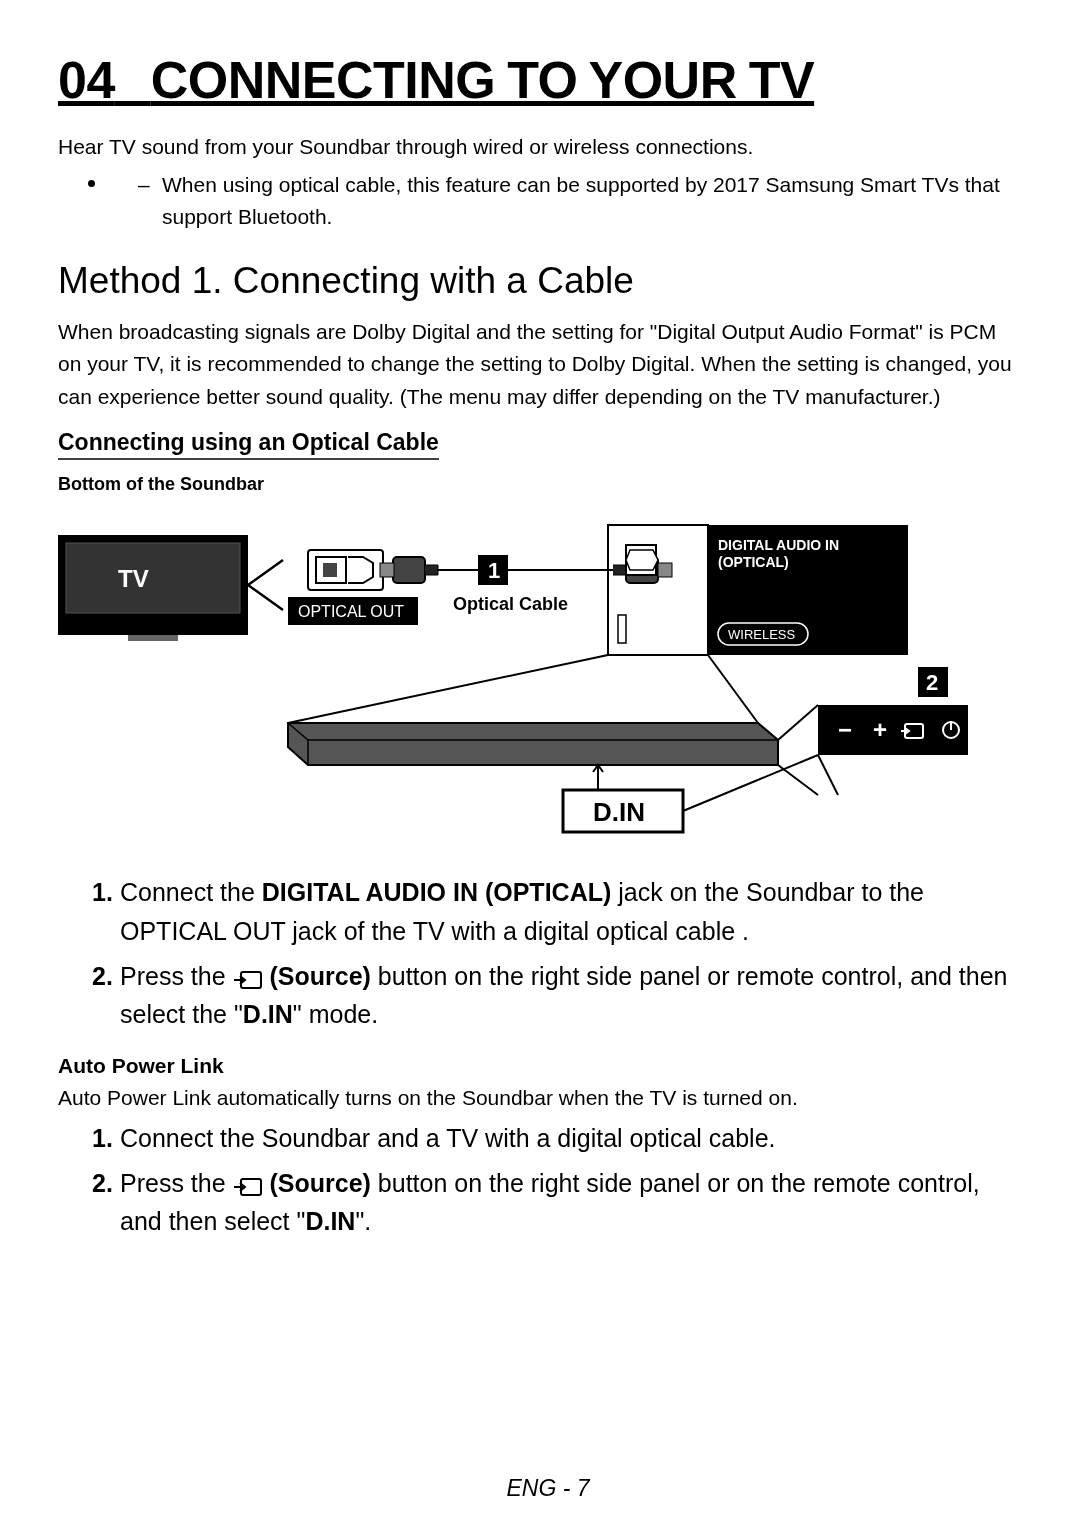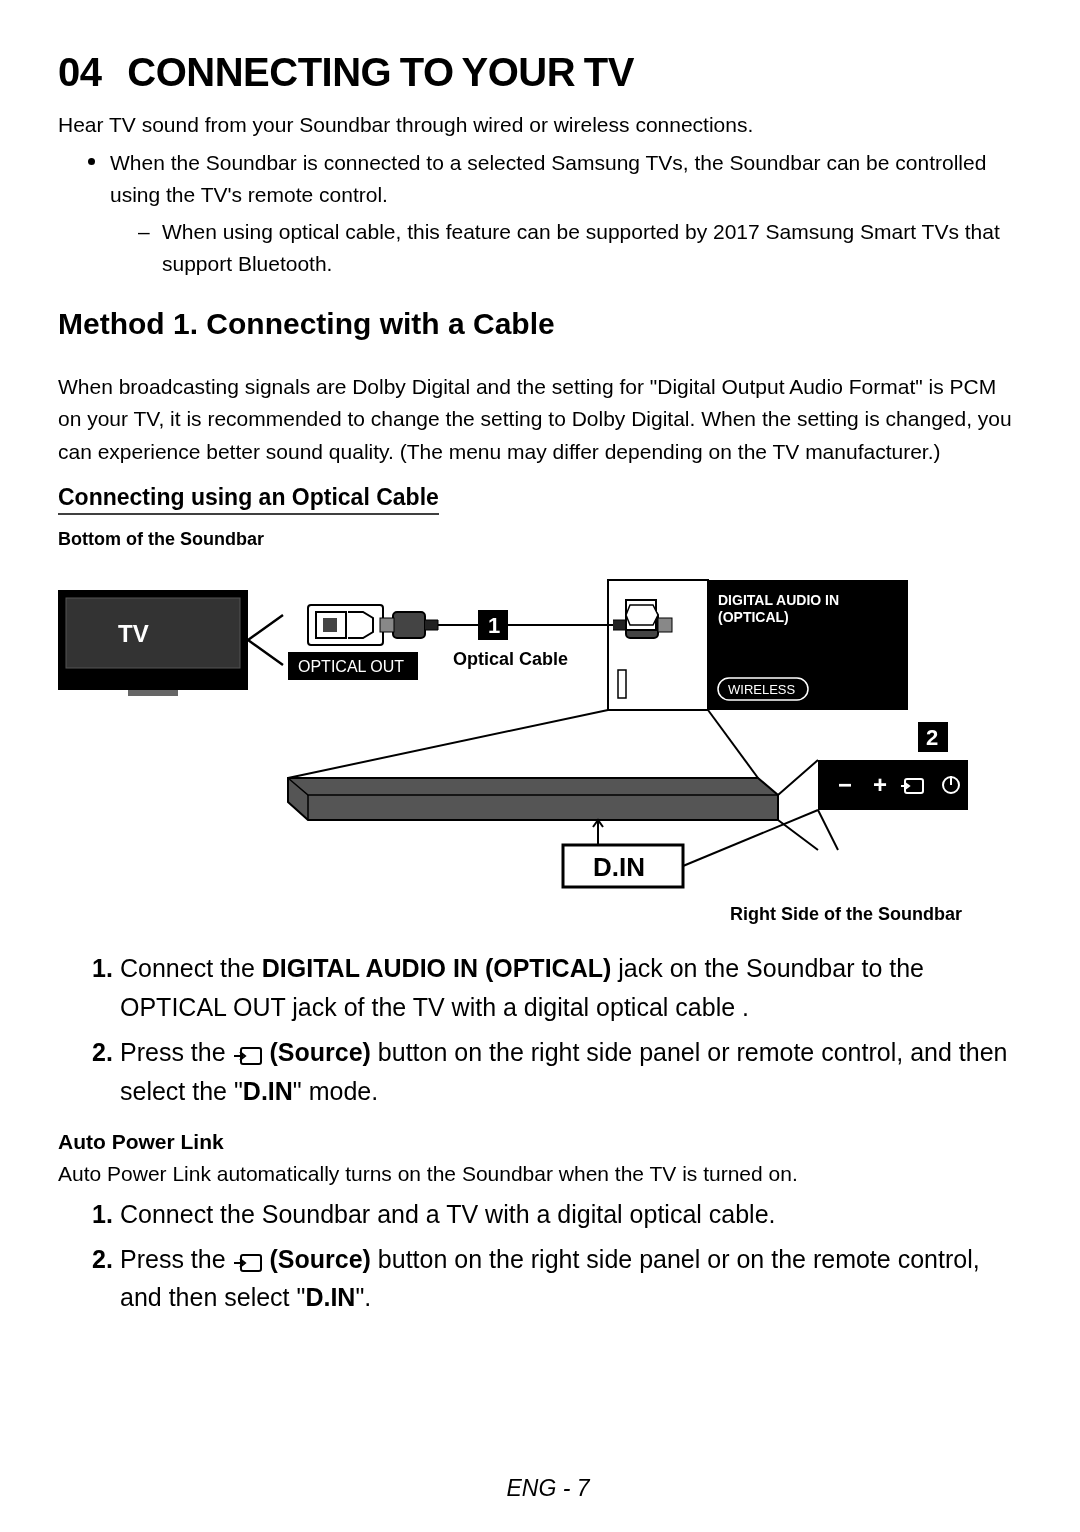--- a/index.html
+++ b/index.html
@@ -6,25 +6,26 @@
   body {
     font-family: Arial, Helvetica, sans-serif;
     color: #000;
     background: #fff;
     width: 1080px;
     height: 1532px;
     padding: 50px 58px 30px 58px;
     position: relative;
   }
   .section-title {
-    font-size: 40px;
-    font-weight: 700;
-    margin-bottom: 14px;
+    font-size: 52px;
+    font-weight: 700;
+    margin-bottom: 21px;
     letter-spacing: -0.5px;
     word-spacing: -2px;
+    text-decoration: underline;
   }
   .intro {
     font-size: 21px;
     line-height: 1.5;
     margin-bottom: 6px;
   }
   ul.bullets {
     list-style: none;
     padding-left: 34px;
     font-size: 21px;
@@ -55,24 +56,24 @@
     padding-left: 24px;
     margin-bottom: 4px;
   }
   ul.dashes > li::before {
     content: "–";
     position: absolute;
     left: 0;
     top: 0;
   }
   h2.method {
-    font-size: 30px;
-    font-weight: 700;
+    font-size: 37px;
+    font-weight: 400;
     margin-top: 26px;
-    margin-bottom: 30px;
+    margin-bottom: 14px;
   }
   .body-text {
     font-size: 21px;
     line-height: 1.55;
     margin-bottom: 12px;
   }
   h3.sub-underline {
     display: inline-block;
     font-size: 23px;
     font-weight: 700;
@@ -146,21 +147,20 @@
 
 
 <h1 class="section-title">
   <span>04</span>&nbsp;&nbsp;&nbsp;<span>CONNECTING TO YOUR TV</span>
 </h1>
 
 <p class="intro">Hear TV sound from your Soundbar through wired or wireless connections.</p>
 
 <ul class="bullets">
   <li>
-    <span>When the Soundbar is connected to a selected Samsung TVs, the Soundbar can be controlled using the TV's remote control.</span>
     <ul class="dashes">
       <li>When using optical cable, this feature can be supported by 2017 Samsung Smart TVs that support Bluetooth.</li>
     </ul>
   </li>
 </ul>
 
 <h2 class="method">Method 1. Connecting with a Cable</h2>
 
 <p class="body-text">When broadcasting signals are Dolby Digital and the setting for "Digital Output Audio Format" is PCM on your TV, it is recommended to change the setting to Dolby Digital. When the setting is changed, you can experience better sound quality. (The menu may differ depending on the TV manufacturer.)</p>
 
@@ -243,21 +243,20 @@
     <text x="868" y="195" fill="#fff" font-size="22" font-weight="700">2</text>
 
     <line x1="540" y1="270" x2="540" y2="295" stroke="#000" stroke-width="2"></line>
     <path d="M 535 277 L 540 270 L 545 277" fill="none" stroke="#000" stroke-width="2"></path>
     <line x1="760" y1="260" x2="780" y2="300" stroke="#000" stroke-width="2"></line>
 
     <rect x="505" y="295" width="120" height="42" fill="#fff" stroke="#000" stroke-width="3"></rect>
     <text x="535" y="326" font-size="26" font-weight="700">D.IN</text>
     <line x1="625" y1="316" x2="760" y2="260" stroke="#000" stroke-width="2"></line>
   </svg>
-  <div class="diagram-label-bottom">Right Side of the Soundbar</div>
 </div>
 
 <ol class="steps">
   <li>
     <span>Connect the </span><span class="b">DIGITAL AUDIO IN (OPTICAL)</span><span> jack on the Soundbar to the OPTICAL OUT jack of the TV with a digital optical cable .</span>
   </li>
   <li>
     <span>Press the </span><svg class="source-icon" viewBox="0 0 30 22">
         <rect x="8" y="4" width="20" height="16" rx="2" fill="none" stroke="#000" stroke-width="2"></rect>
         <path d="M 1 12 L 10 12 M 7 8 L 12 12 L 7 16" fill="none" stroke="#000" stroke-width="2"></path>

